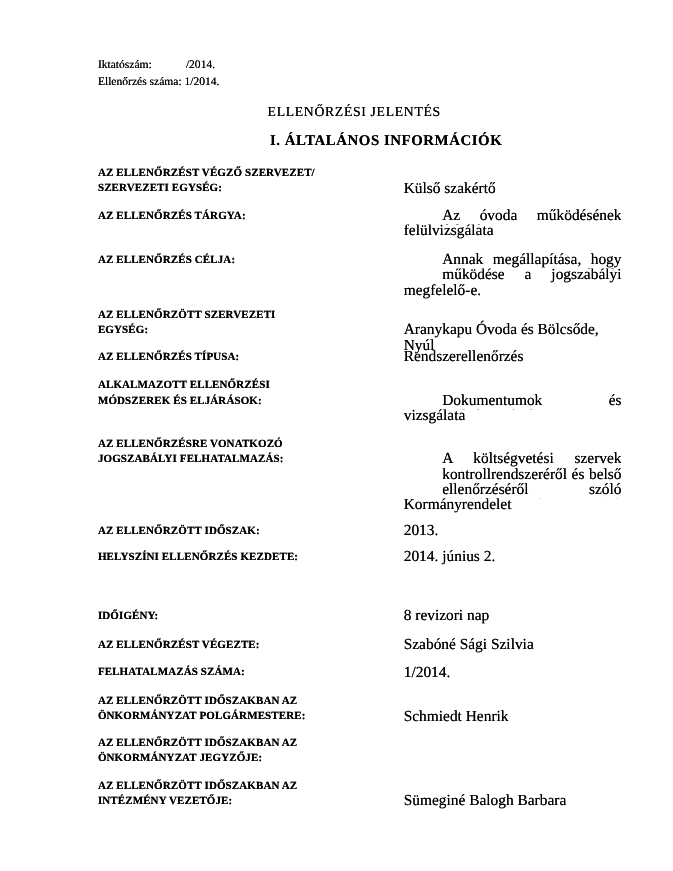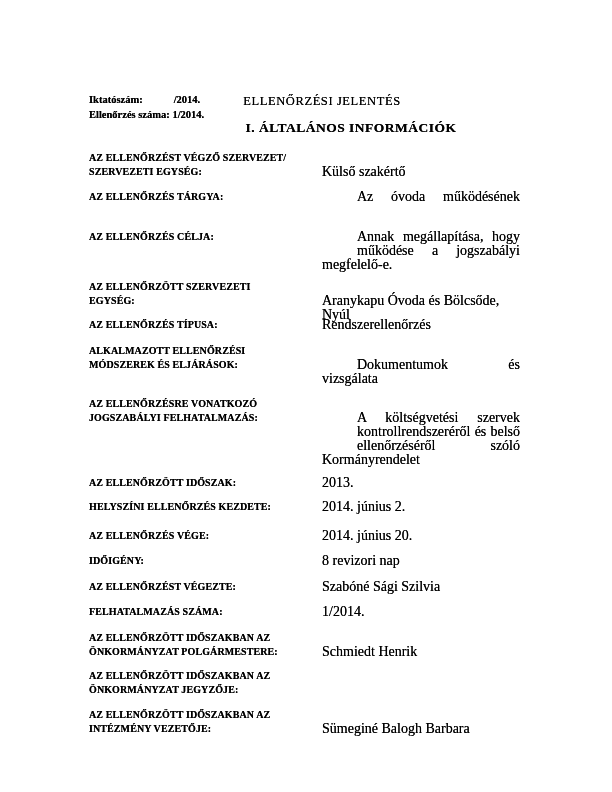--- a/index.html
+++ b/index.html
@@ -16,25 +16,24 @@
     font-family: "Liberation Serif", "DejaVu Serif", serif;
     overflow: hidden;
     text-shadow: 0 0 0.5px rgba(0,0,0,0.85); 
   }
 
   
   .hdr {
     position: absolute;
     left: 89px;
     top: 52px;
-    font-weight: bold;
+    font-weight: normal;
     font-size: 10.5px;
     line-height: 15px;
     white-space: nowrap;
-    margin-top: 40px;
   }
   .hdr-gap { display: inline-block; width: 31px; }
 
   
   .title1 {
     position: absolute;
     left: 0; top: 94px;
     width: 612px;
     text-align: center;
     font-weight: normal;
@@ -53,20 +52,21 @@
     padding-left: 45px;
   }
 
   
   .row {
     position: absolute;
     left: 89px;
     width: 431px;
     display: flex;
     align-items: flex-start;
+    gap: 45px;
   }
   .lbl {
     width: 233px;
     flex: 0 0 233px;
     font-weight: bold;
     font-size: 10px;
     line-height: 14px;
     white-space: pre-line;
     letter-spacing: 0.1px;
   }
@@ -100,20 +100,21 @@
   <div class="row" style="top:151px">
     <div class="lbl">AZ ELLENŐRZÉST VÉGZŐ SZERVEZET/
 SZERVEZETI EGYSÉG:</div>
     <div class="val vo1">Külső szakértő</div>
   </div>
 
   <div class="row" style="top:190px">
     <div class="lbl">AZ ELLENŐRZÉS TÁRGYA:</div>
     <div class="val">
         <div class="tline jfull">Az óvoda működésének átfogó</div>
+        <div class="tline">felülvizsgálata</div>
       </div>
   </div>
 
   <div class="row" style="top:230px">
     <div class="lbl">AZ ELLENŐRZÉS CÉLJA:</div>
     <div class="val">
         <div class="tline jfull">Annak megállapítása, hogy az óvoda</div>
         <div class="tline jfull">működése a jogszabályi előírásoknak</div>
         <div class="tline">megfelelő-e.</div>
       </div>
@@ -153,24 +154,20 @@
   <div class="row" style="top:476px">
     <div class="lbl">AZ ELLENŐRZÖTT IDŐSZAK:</div>
     <div class="val">2013.</div>
   </div>
 
   <div class="row" style="top:500px">
     <div class="lbl">HELYSZÍNI ELLENŐRZÉS KEZDETE:</div>
     <div class="val">2014. június 2.</div>
   </div>
 
-  <div class="row" style="top:529px">
-    <div class="lbl">AZ ELLENŐRZÉS VÉGE:</div>
-    <div class="val">2014. június 20.</div>
-  </div>
 
   <div class="row" style="top:554px">
     <div class="lbl">IDŐIGÉNY:</div>
     <div class="val">8 revizori nap</div>
   </div>
 
   <div class="row" style="top:580px">
     <div class="lbl">AZ ELLENŐRZÉST VÉGEZTE:</div>
     <div class="val">Szabóné Sági Szilvia</div>
   </div>

